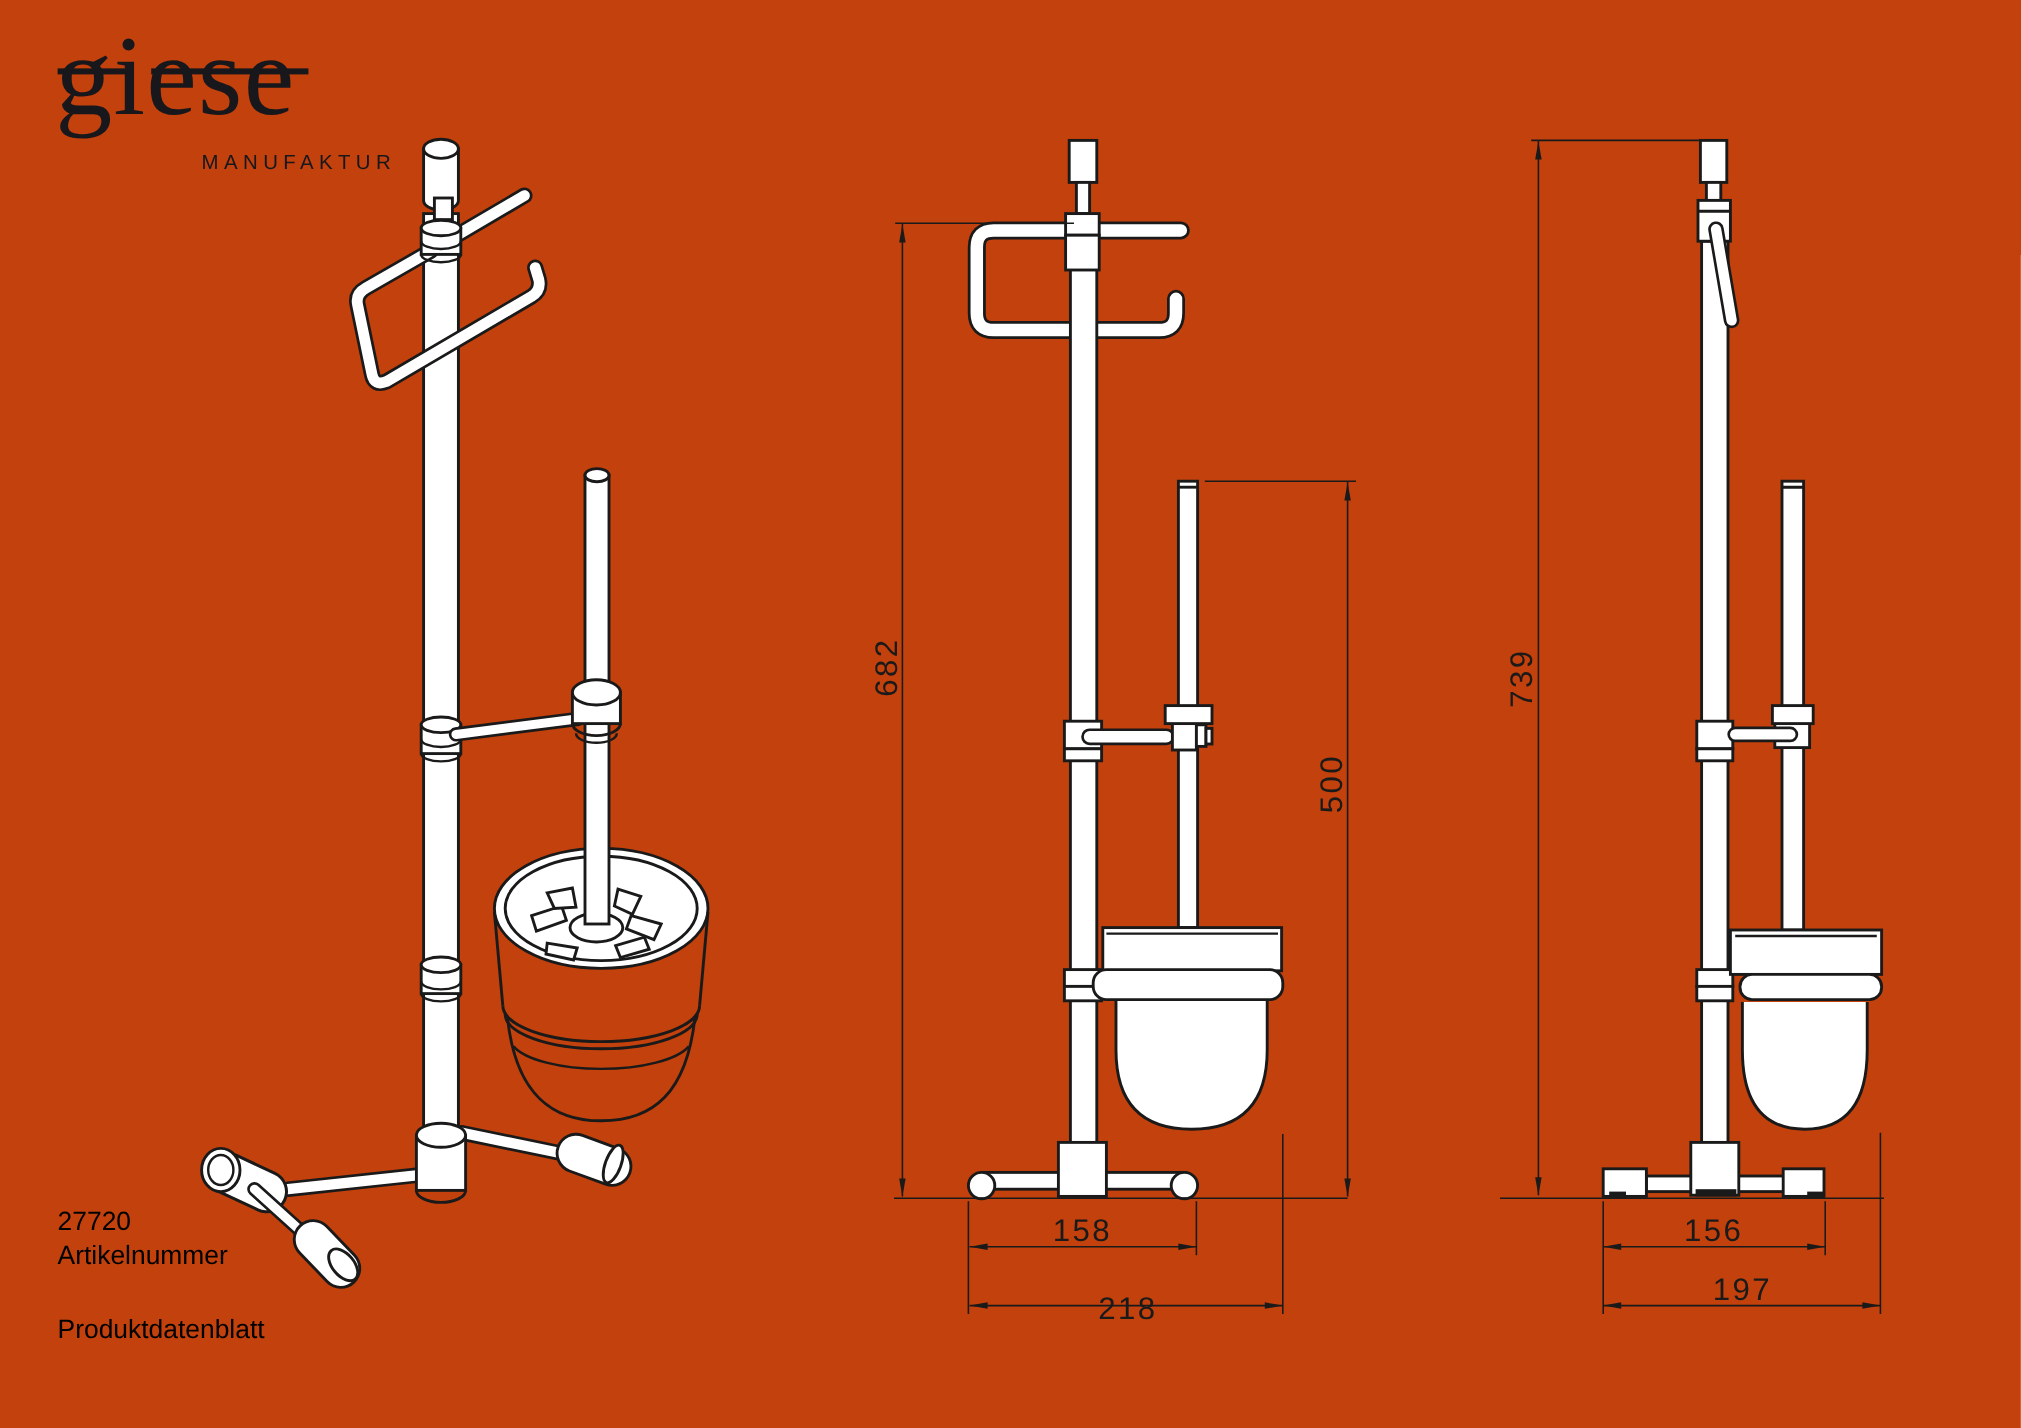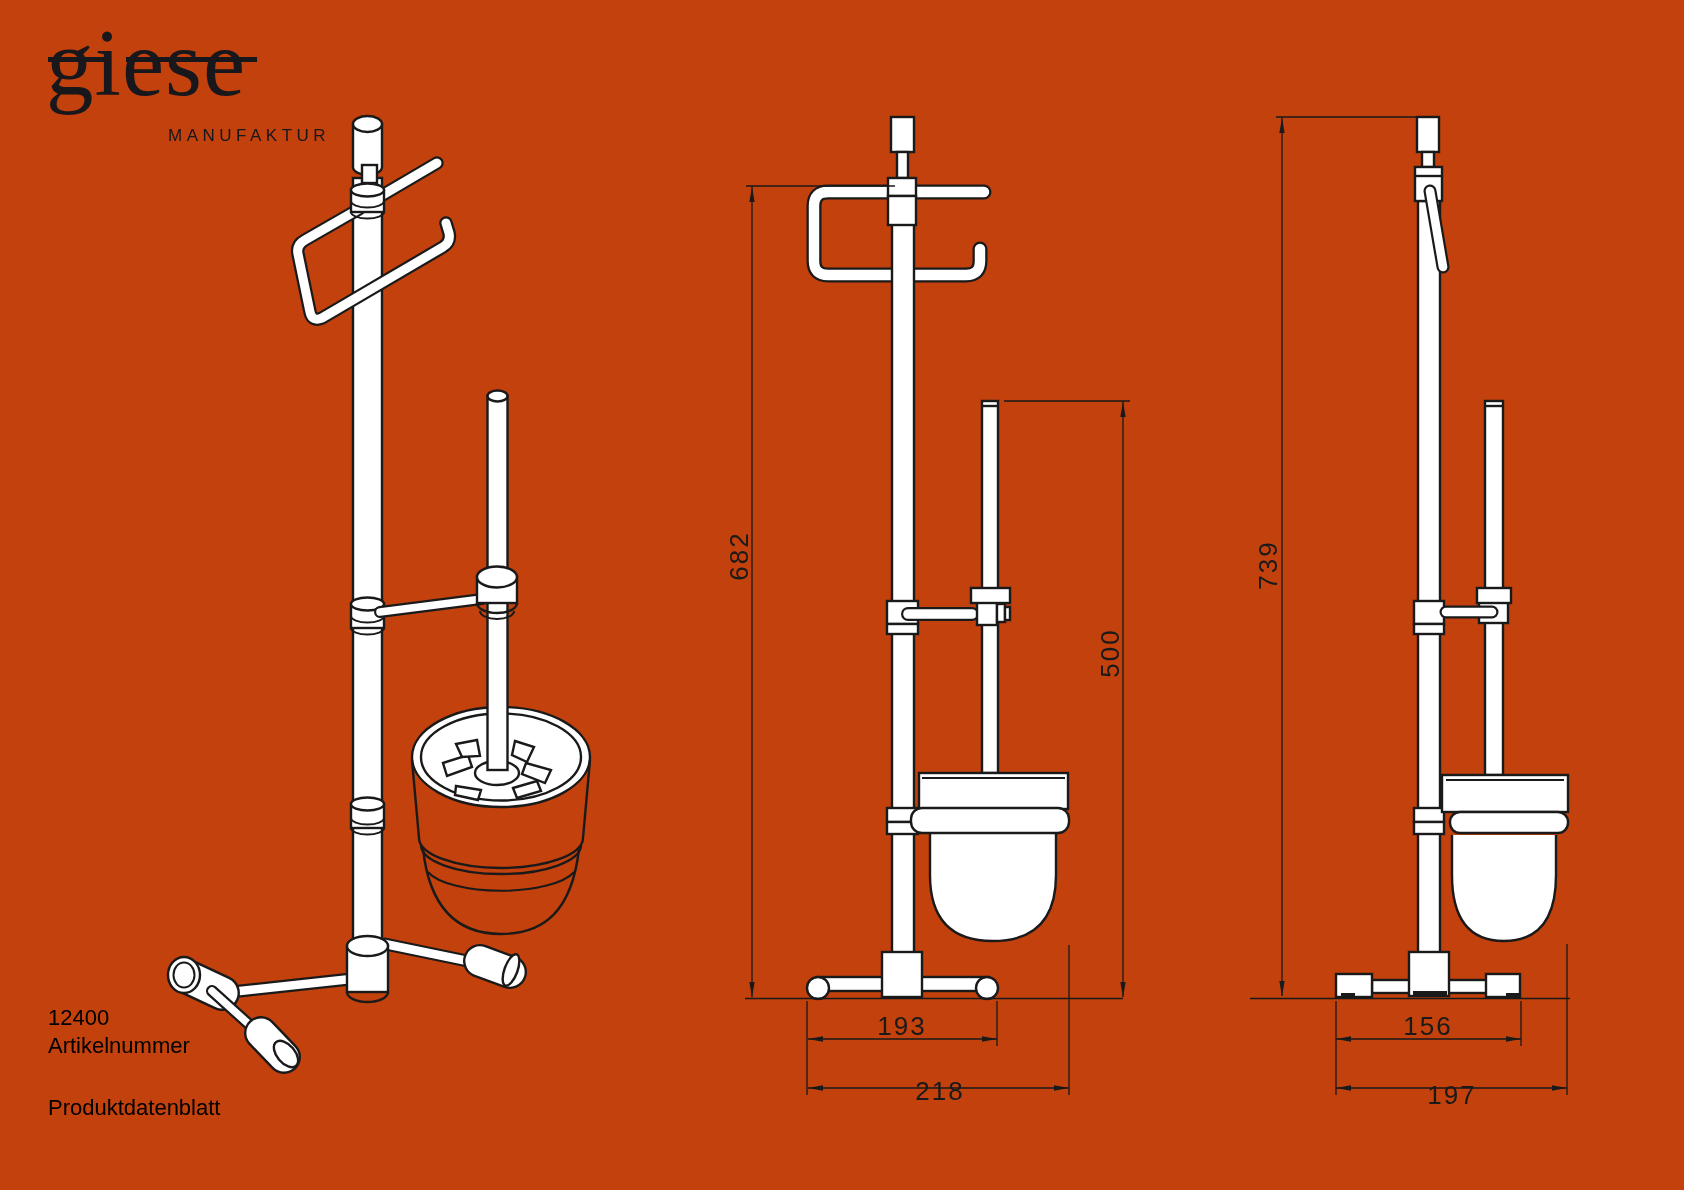--- a/index.html
+++ b/index.html
@@ -261,28 +261,28 @@
       <polygon class="arr" points="1351,1036.3 1351,1041.7 1336,1039"></polygon>
       <polygon class="arr" points="1506,1036.3 1506,1041.7 1521,1039"></polygon>
       <line class="dim" x1="1336" y1="1088" x2="1567" y2="1088"></line>
       <polygon class="arr" points="1351,1085.3 1351,1090.7 1336,1088"></polygon>
       <polygon class="arr" points="1552,1085.3 1552,1090.7 1567,1088"></polygon>
     </g>
   </svg>
 
   <div class="dim-label vert" style="left:739px;top:556px;">682</div>
   <div class="dim-label vert" style="left:1110px;top:653px;">500</div>
-  <div class="dim-label" style="left:902px;top:1026px;">193</div>
+  <div class="dim-label" style="left:902px;top:1026px;">158</div>
   <div class="dim-label" style="left:940px;top:1075px;margin-top:16px;">218</div>
   <div class="dim-label vert" style="left:1268px;top:565px;">739</div>
   <div class="dim-label" style="left:1428px;top:1026px;text-align:right;">156</div>
-  <div class="dim-label" style="left:1452px;top:1075px;margin-top:20px;">197</div>
+  <div class="dim-label" style="left:1452px;top:1075px;">197</div>
 
   <div class="article-block">
-    <div>12400</div>
+    <div>27720</div>
     <div>Artikelnummer</div>
   </div>
 
   <div class="footer-block">
     <div class="t">Produktdatenblatt</div>
   </div>
 
 </div>
 
 </body></html>

